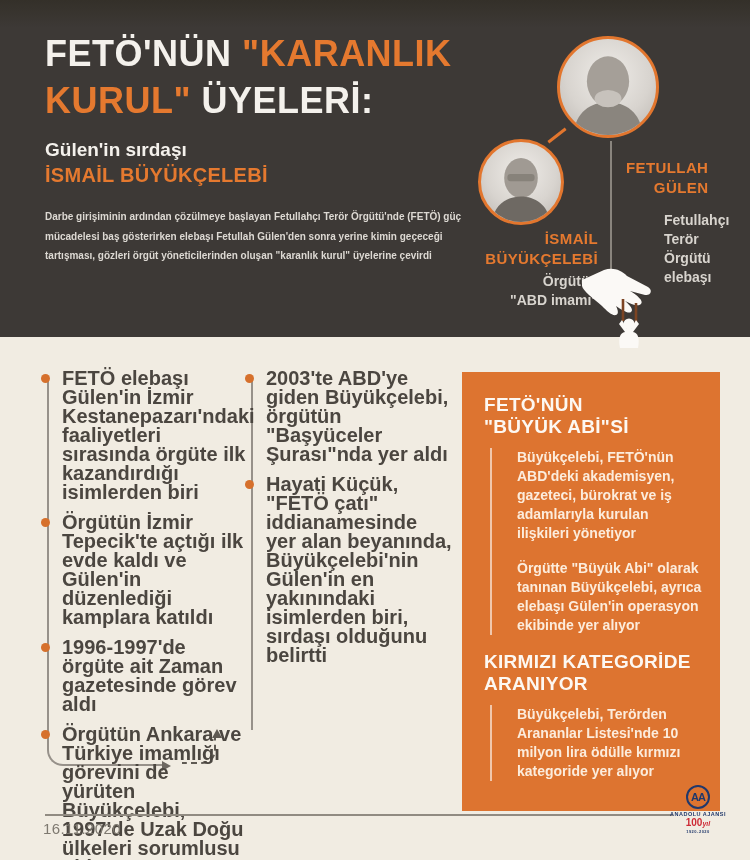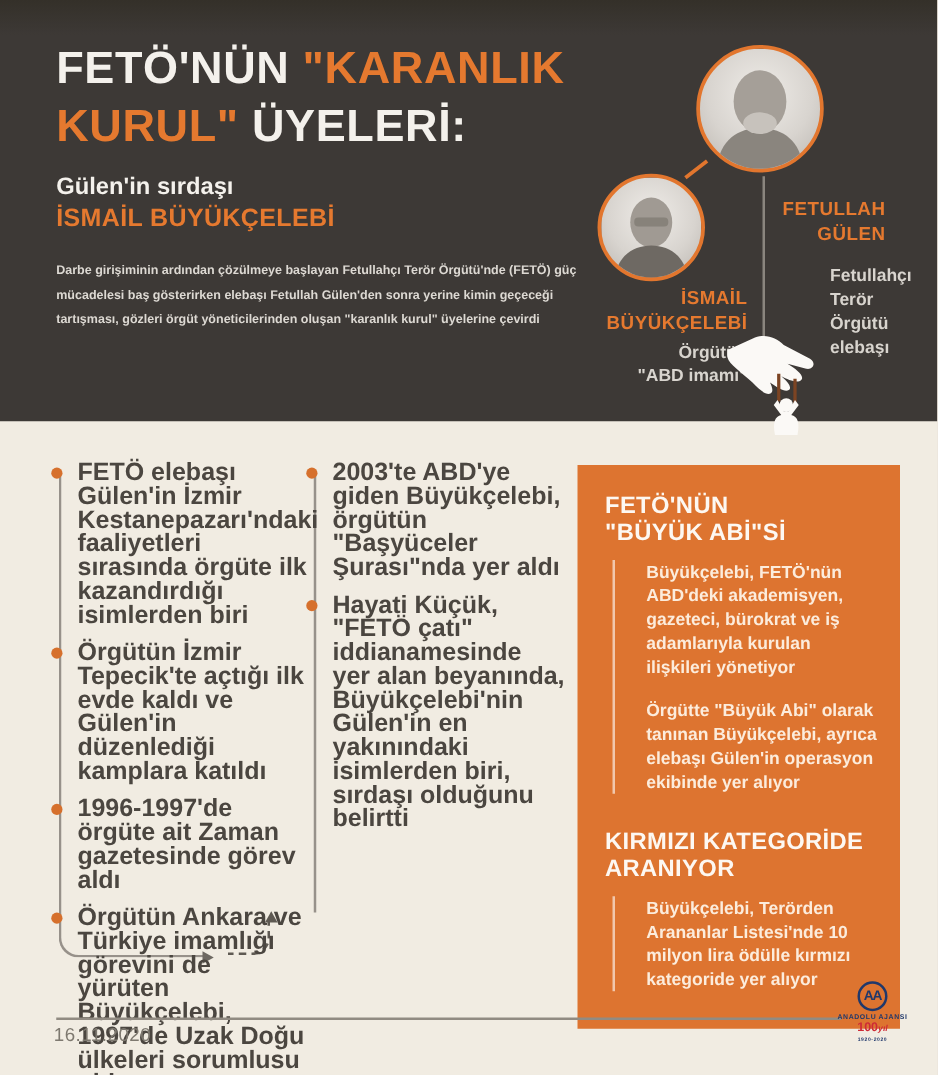--- a/index.html
+++ b/index.html
@@ -52,21 +52,21 @@
     font-size:20px;line-height:19px;font-weight:700;color:#4b4640;}
   ul.tl li::before{content:"";position:absolute;left:1px;top:5px;width:9px;height:9px;
     border-radius:50%;background:#d6702c;}
   .tl-left{left:40px;top:369px;width:206px;}
   .tl-mid{left:244px;top:369px;width:208px;}
   
   .panel{position:absolute;left:462px;top:372px;width:258px;background:#dd7430;
     padding:22px 18px 16px 22px;color:#fff;}
   .panel h3{margin:0;font-size:19px;line-height:22px;font-weight:800;color:#fdf8f2;
     letter-spacing:.3px;white-space:pre-line;}
-  .panel h3.second{margin-top:28px;}
+  .panel h3.second{margin-top:16px;}
   .pgroup{border-left:2px solid rgba(255,255,255,.6);margin:10px 0 14px 6px;padding-left:13px;}
   .pgroup p{margin:0 0 16px 12px;font-size:14px;line-height:19px;font-weight:700;color:#fcecdc;}
   .pgroup p:last-child{margin-bottom:0;}
   
   .f-line{position:absolute;left:45px;top:814px;width:628px;height:2px;background:#918b82;}
   .f-date{position:absolute;left:43px;top:820px;font-size:15px;font-weight:400;color:#7e7970;letter-spacing:.4px;}
   .logo{position:absolute;left:666px;top:785px;width:64px;text-align:center;}
   .logo-circle{width:24px;height:24px;margin:0 auto;border:2.5px solid #20386b;border-radius:50%;
     display:flex;align-items:center;justify-content:center;
     font-size:11px;font-weight:800;color:#20386b;letter-spacing:-1px;}

